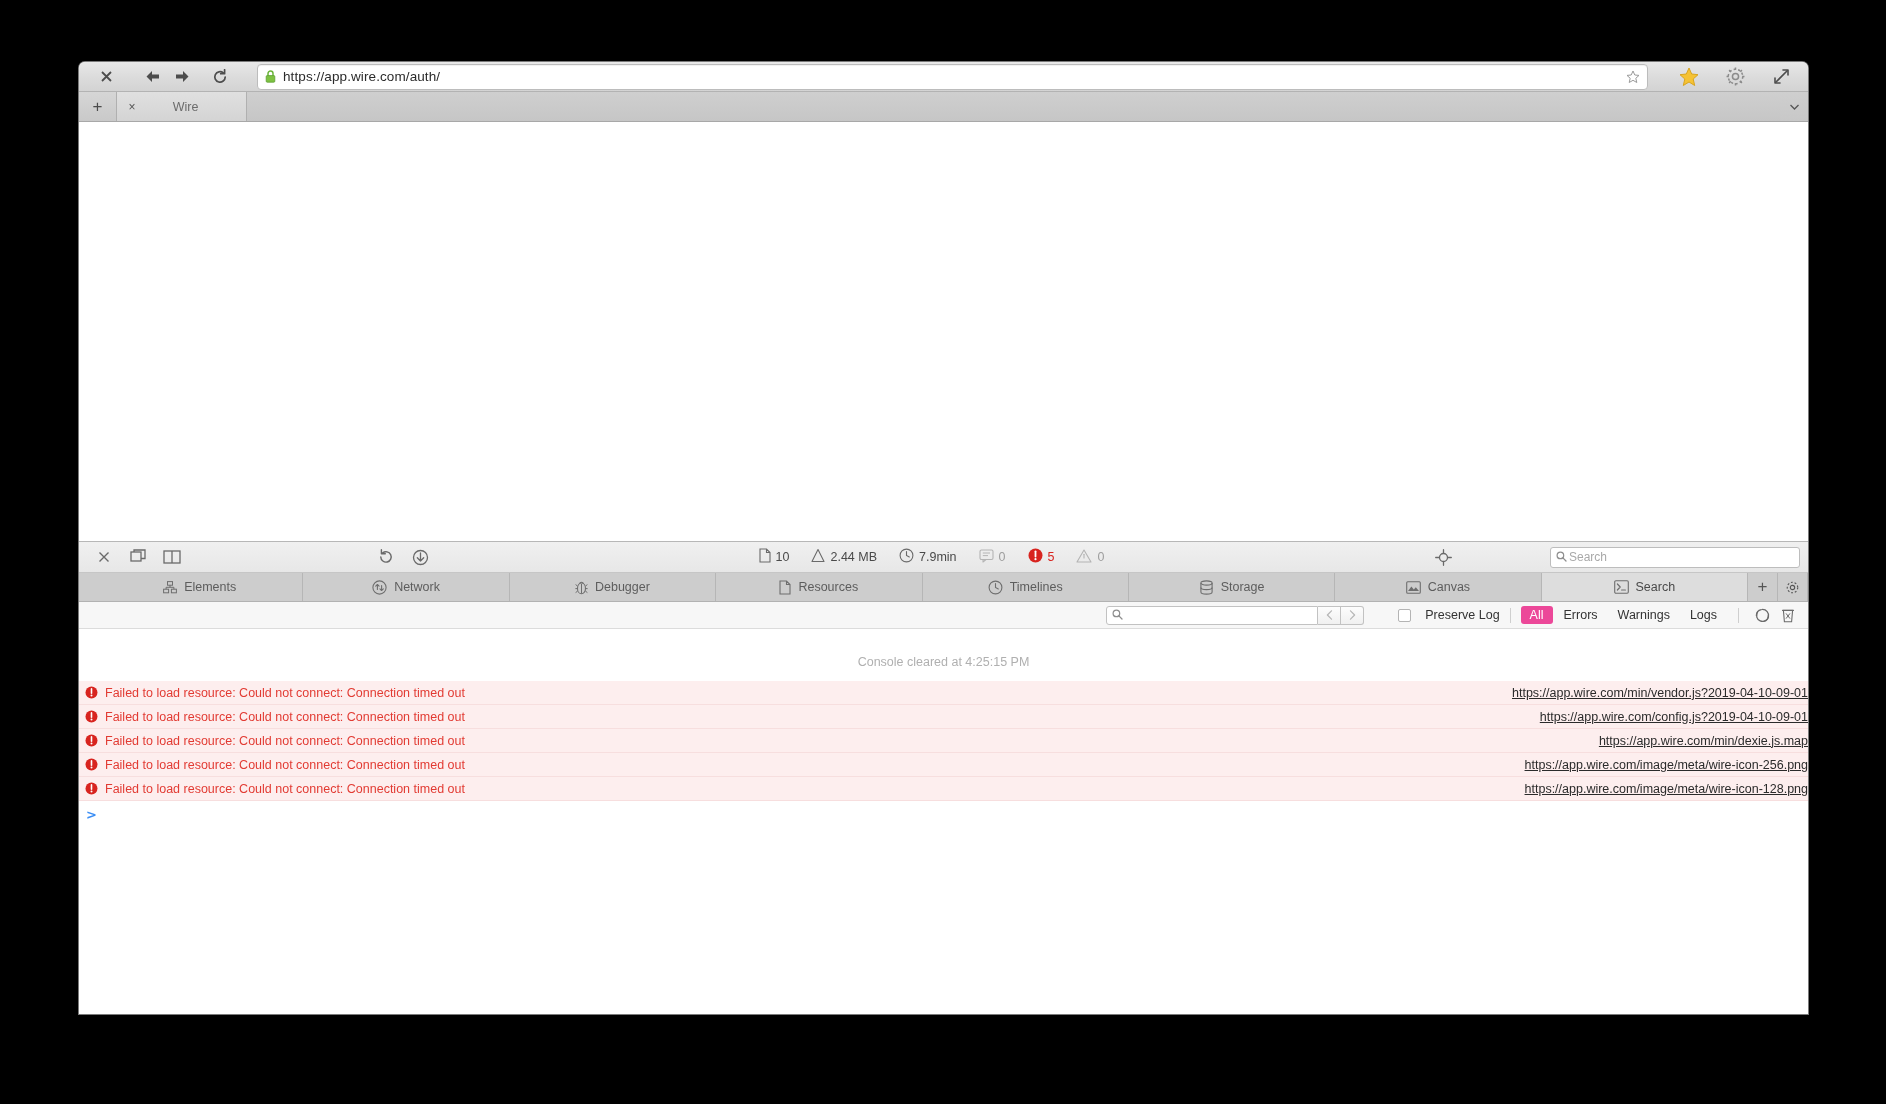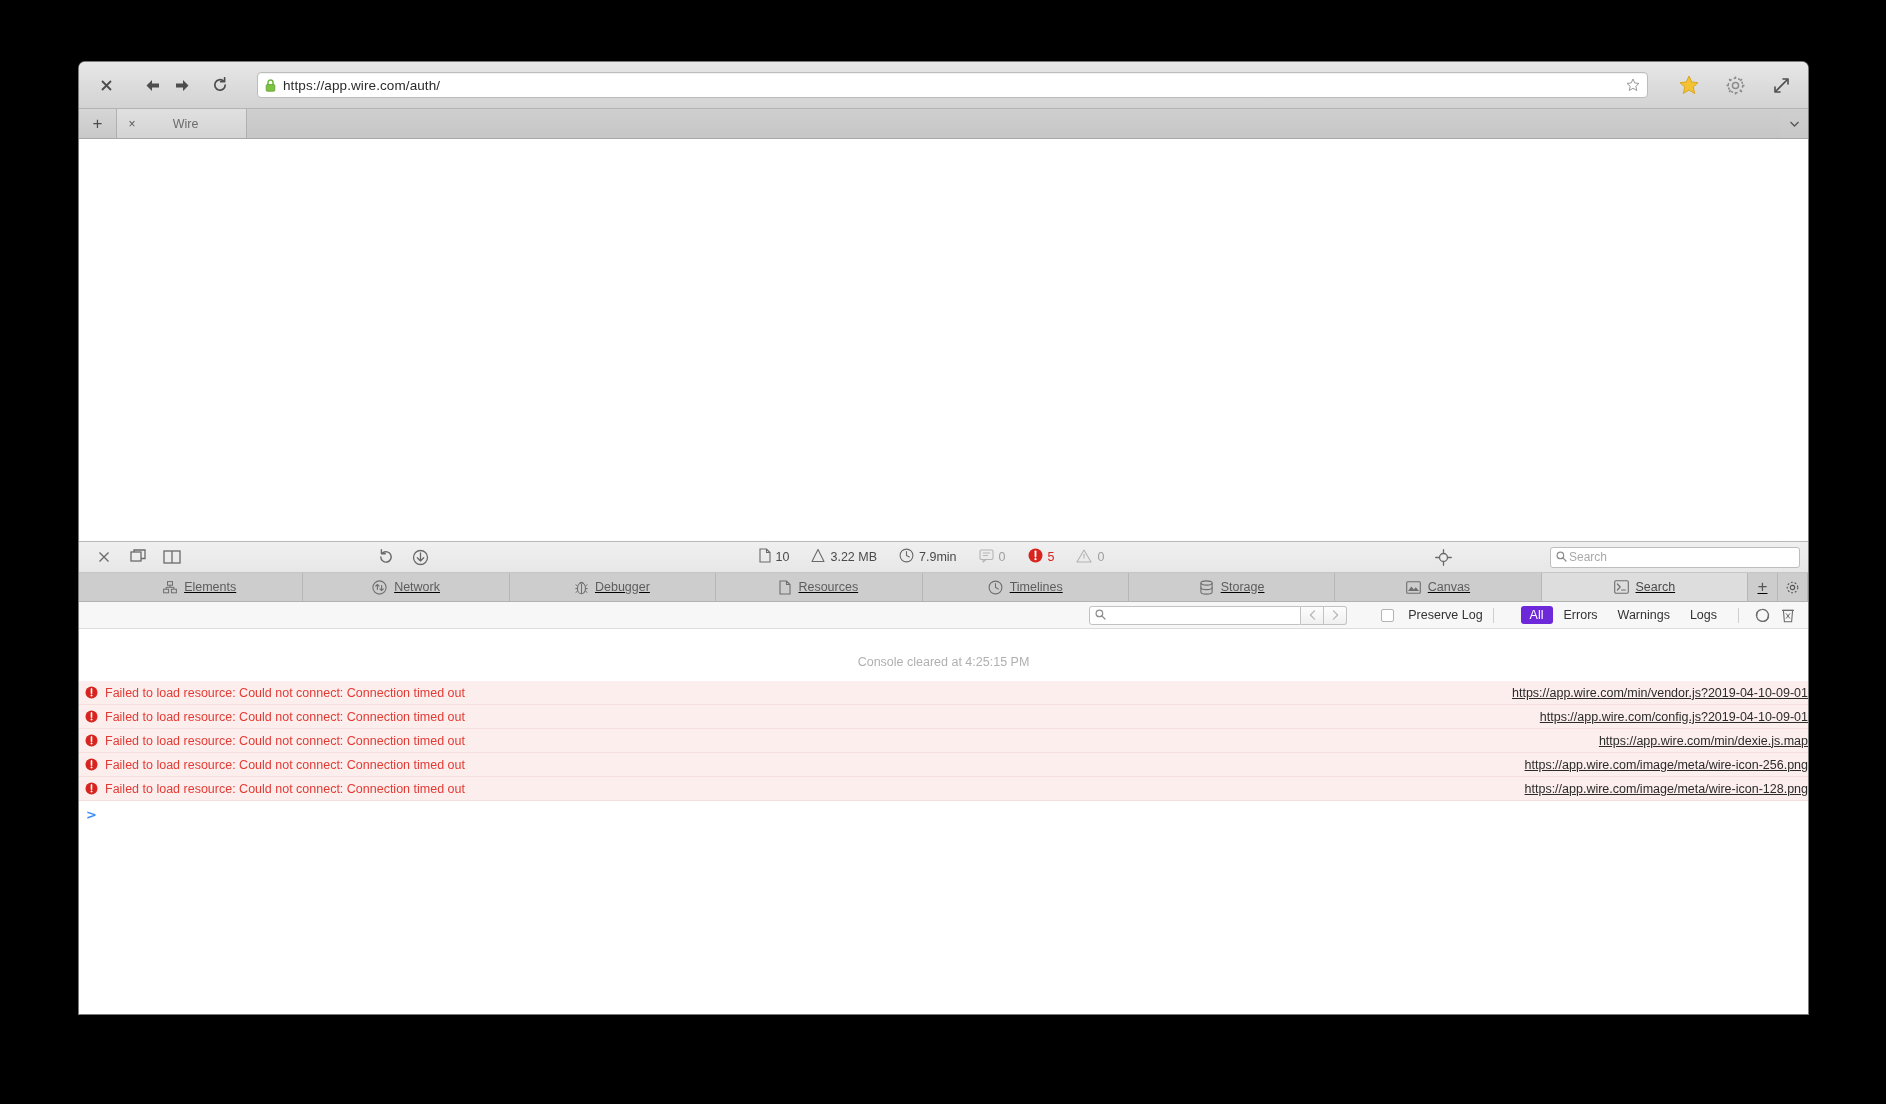--- a/index.html
+++ b/index.html
@@ -18,21 +18,21 @@
     width: 1729px; height: 952px;
     background: #fff;
     border-radius: 6px 6px 0 0;
     box-shadow: 0 0 0 1px #7a7a7a;
     overflow: hidden;
     display: flex; flex-direction: column;
   }
 
   
   .navbar {
-    height: 47px;
+    height: 30px;
     background: linear-gradient(to bottom, #e8e8e8 0%, #dcdcdc 50%, #d3d3d3 100%);
     border-bottom: 1px solid #b3b3b3;
     display: flex; align-items: center;
     padding: 0 12px;
     flex: 0 0 auto;
   }
   .nav-btn {
     width: 30px; height: 28px;
     display: flex; align-items: center; justify-content: center;
     color: #4d4d4d;
@@ -157,21 +157,20 @@
   }
   .search-box .ph { font-size: 12px; color: #a9a9a9; margin-left: 2px; }
 
   
   .insp-tabs {
     height: 29px;
     background: #cdcdcd;
     display: flex; align-items: stretch;
     border-bottom: 1px solid #b2b2b2;
     flex: 0 0 auto;
-    text-decoration: underline;
   }
   .insp-tab {
     flex: 1 1 0;
     display: flex; align-items: center; justify-content: center;
     gap: 7px;
     font-size: 12.5px; color: #5d5d5d;
     border-right: 1px solid #b6b6b6;
     background: #cdcdcd;
   }
   .insp-tab:first-child { border-left: 1px solid #b6b6b6; }
@@ -218,21 +217,21 @@
   .cf-checkbox {
     width: 13px; height: 13px;
     background: #fff; border: 1px solid #b4b4b4; border-radius: 2px;
   }
   .cf-div { width: 1px; height: 15px; background: #cfcfcf; margin: 0 10px; }
   .cf-btn {
     font-size: 12.5px; color: #333;
     padding: 2px 9px; border-radius: 3px;
     margin-right: 2px;
   }
-  .cf-btn.active { background: #6d28d9; color: #fff; margin-left: 17px; }
+  .cf-btn.active { background: #ec4899; color: #fff; }
   .cf-icon {
     width: 26px; display: flex; align-items: center; justify-content: center;
     color: #6b6b6b;
   }
 
   
   .console-body {
     flex: 1 1 auto;
     background: #fff;
     overflow: hidden;
@@ -403,21 +402,21 @@
               </svg>
           </span>
           <span>10</span>
         </div>
         <div class="stat">
           <span>
             <svg width="14" height="15" viewBox="0 0 14 15">
                 <path d="M7 1.5 L13 13.5 L1 13.5 Z" fill="none" stroke="#6a6a6a" stroke-width="1.1" stroke-linejoin="round"></path>
               </svg>
           </span>
-          <span>3.22 MB</span>
+          <span>2.44 MB</span>
         </div>
         <div class="stat">
           <span>
             <svg width="15" height="15" viewBox="0 0 15 15">
                 <circle cx="7.5" cy="7.5" r="6.4" fill="none" stroke="#6a6a6a" stroke-width="1.1"></circle>
                 <path d="M7.5 3.6 L7.5 7.5 L10.3 9" stroke="#6a6a6a" stroke-width="1.1" fill="none" stroke-linecap="round"></path>
               </svg>
           </span>
           <span>7.9min</span>
         </div>

